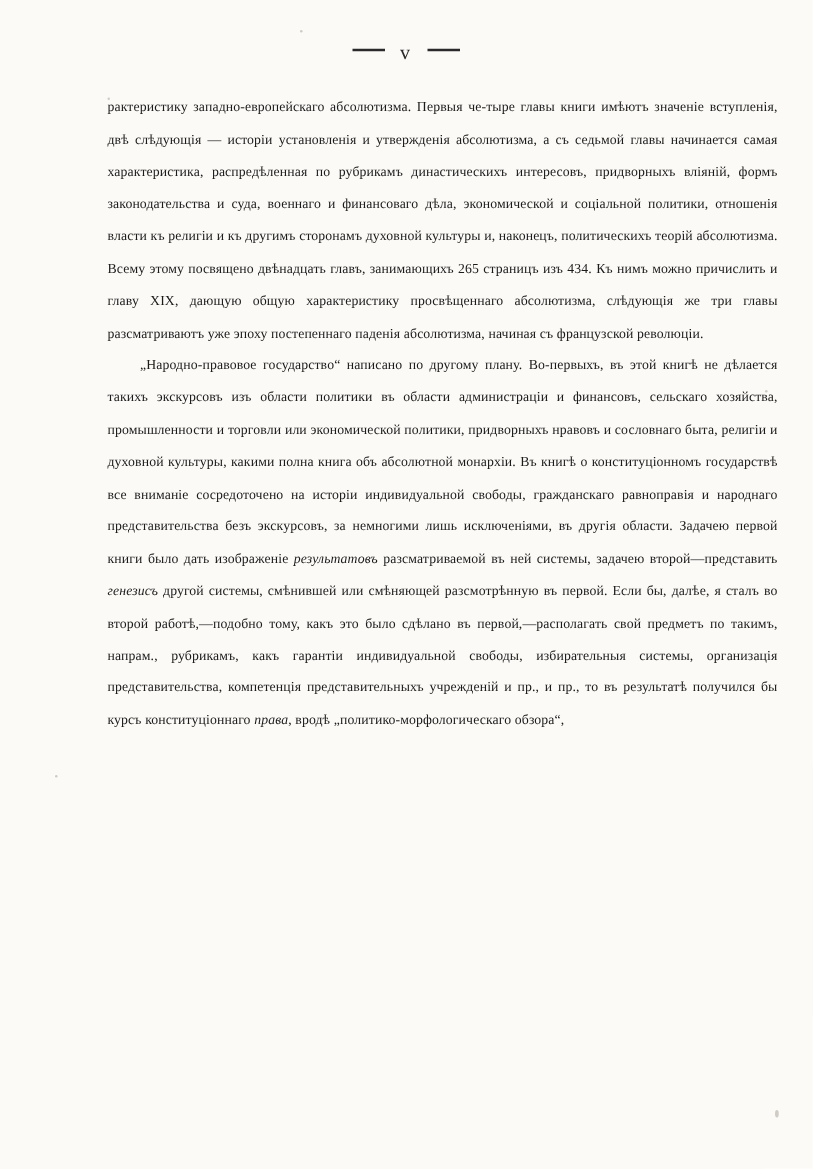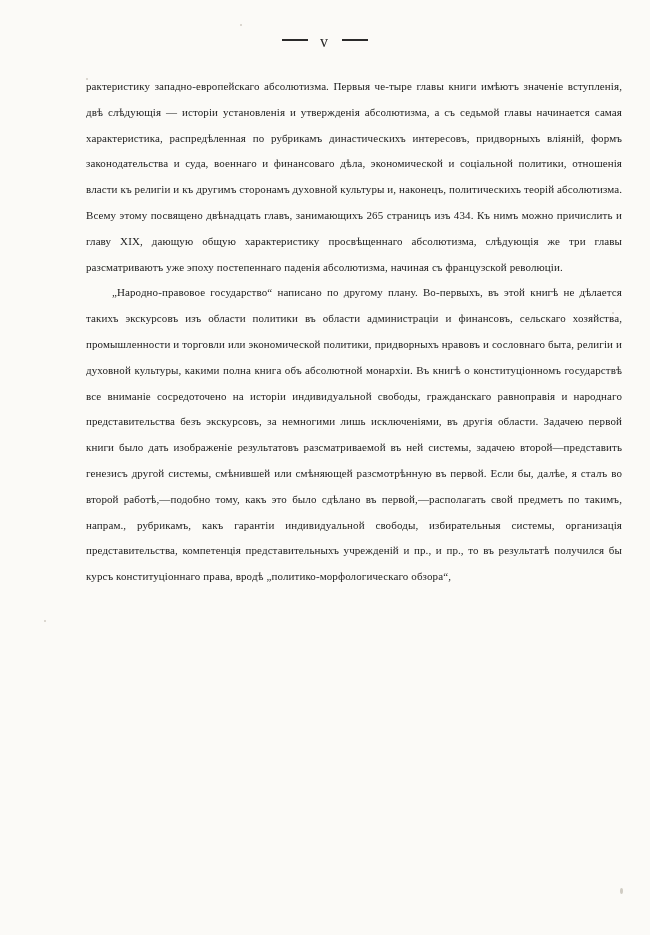--- a/index.html
+++ b/index.html
@@ -62,20 +62,21 @@
     margin-left: 28px;
   }
   .body-text p {
     margin: 0;
     text-indent: 0;
   }
   .body-text p.indent {
     text-indent: 26px;
   }
   .ital {
+    font-style: italic;
   }
   .speck {
     position: absolute;
     background: #b9b3a8;
     border-radius: 50%;
     opacity: 0.65;
   }
 </style>
 </head>
 <body>

